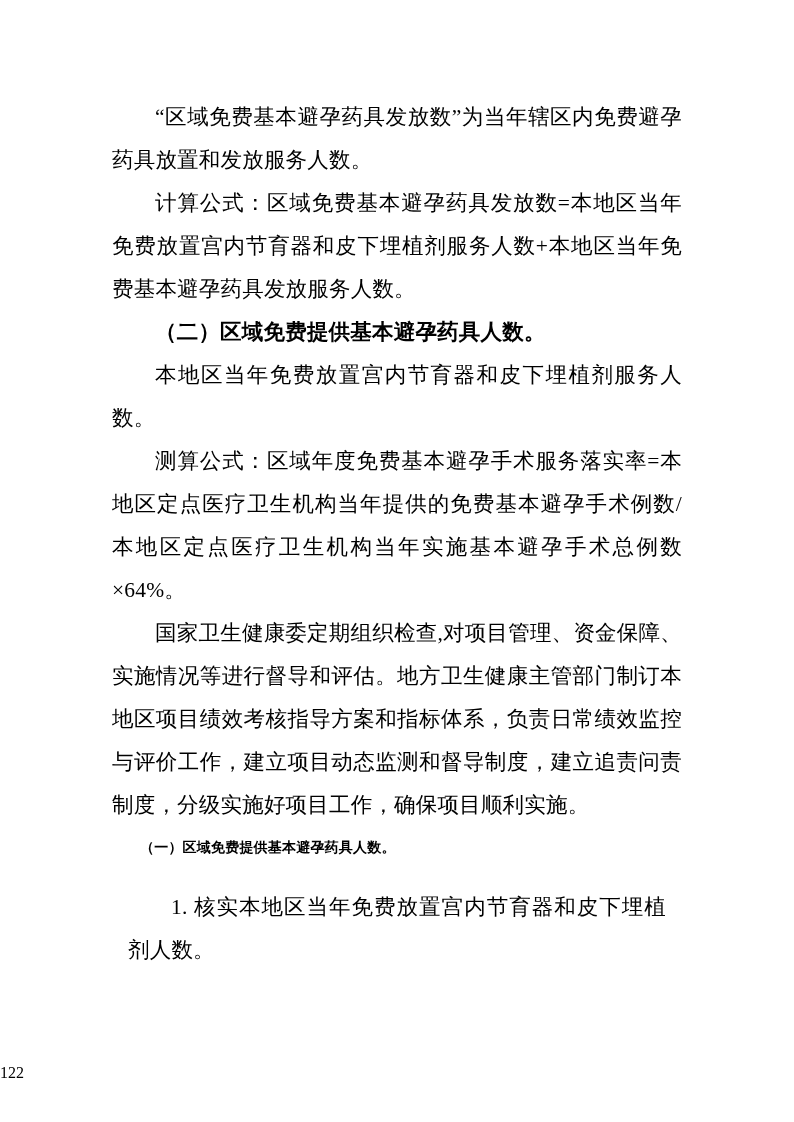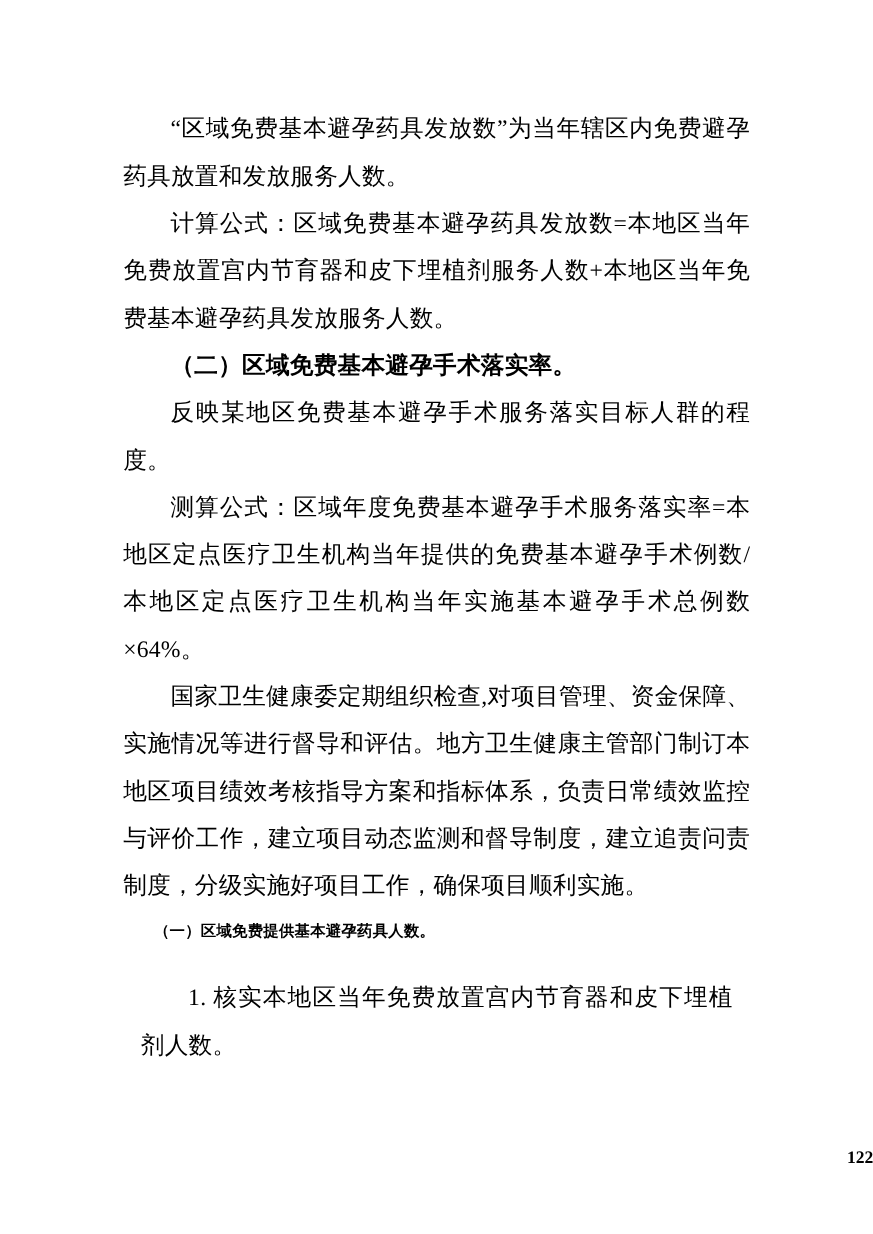--- a/index.html
+++ b/index.html
@@ -57,42 +57,41 @@
     text-indent: 2em;
     font-size: 21.5px;
     line-height: 43px;
     text-align: justify;
     text-justify: inter-ideograph;
   }
   .page-number {
     position: absolute;
     left: 0;
     right: 0;
-    bottom: 60px;
-    text-align: right;
+    bottom: 40px;
+    text-align: left;
     font-size: 16px;
     font-family: "Liberation Serif", "DejaVu Serif", serif;
     color: #000;
-    font-weight: bold;
   }
 </style>
 </head>
 <body>
 
 <div class="page">
 
   <div class="body-text">
 
     <p class="para">“区域免费基本避孕药具发放数”为当年辖区内免费避孕药具放置和发放服务人数。</p>
 
     <p class="para">计算公式：区域免费基本避孕药具发放数=本地区当年免费放置宫内节育器和皮下埋植剂服务人数+本地区当年免费基本避孕药具发放服务人数。</p>
 
-    <p class="heading">（二）区域免费基本避孕手术落实率。</p>
+    <p class="heading">（二）区域免费提供基本避孕药具人数。</p>
 
-    <p class="para">反映某地区免费基本避孕手术服务落实目标人群的程度。</p>
+    <p class="para">本地区当年免费放置宫内节育器和皮下埋植剂服务人数。</p>
 
     <p class="para">测算公式：区域年度免费基本避孕手术服务落实率=本地区定点医疗卫生机构当年提供的免费基本避孕手术例数/本地区定点医疗卫生机构当年实施基本避孕手术总例数×64%。</p>
 
 
     <p class="para">国家卫生健康委定期组织检查,对项目管理、资金保障、实施情况等进行督导和评估。地方卫生健康主管部门制订本地区项目绩效考核指导方案和指标体系，负责日常绩效监控与评价工作，建立项目动态监测和督导制度，建立追责问责制度，分级实施好项目工作，确保项目顺利实施。</p>
 
     <p class="heading-sub">（一）区域免费提供基本避孕药具人数。</p>
 
     <p class="numbered">1. 核实本地区当年免费放置宫内节育器和皮下埋植剂人数。</p>
 

